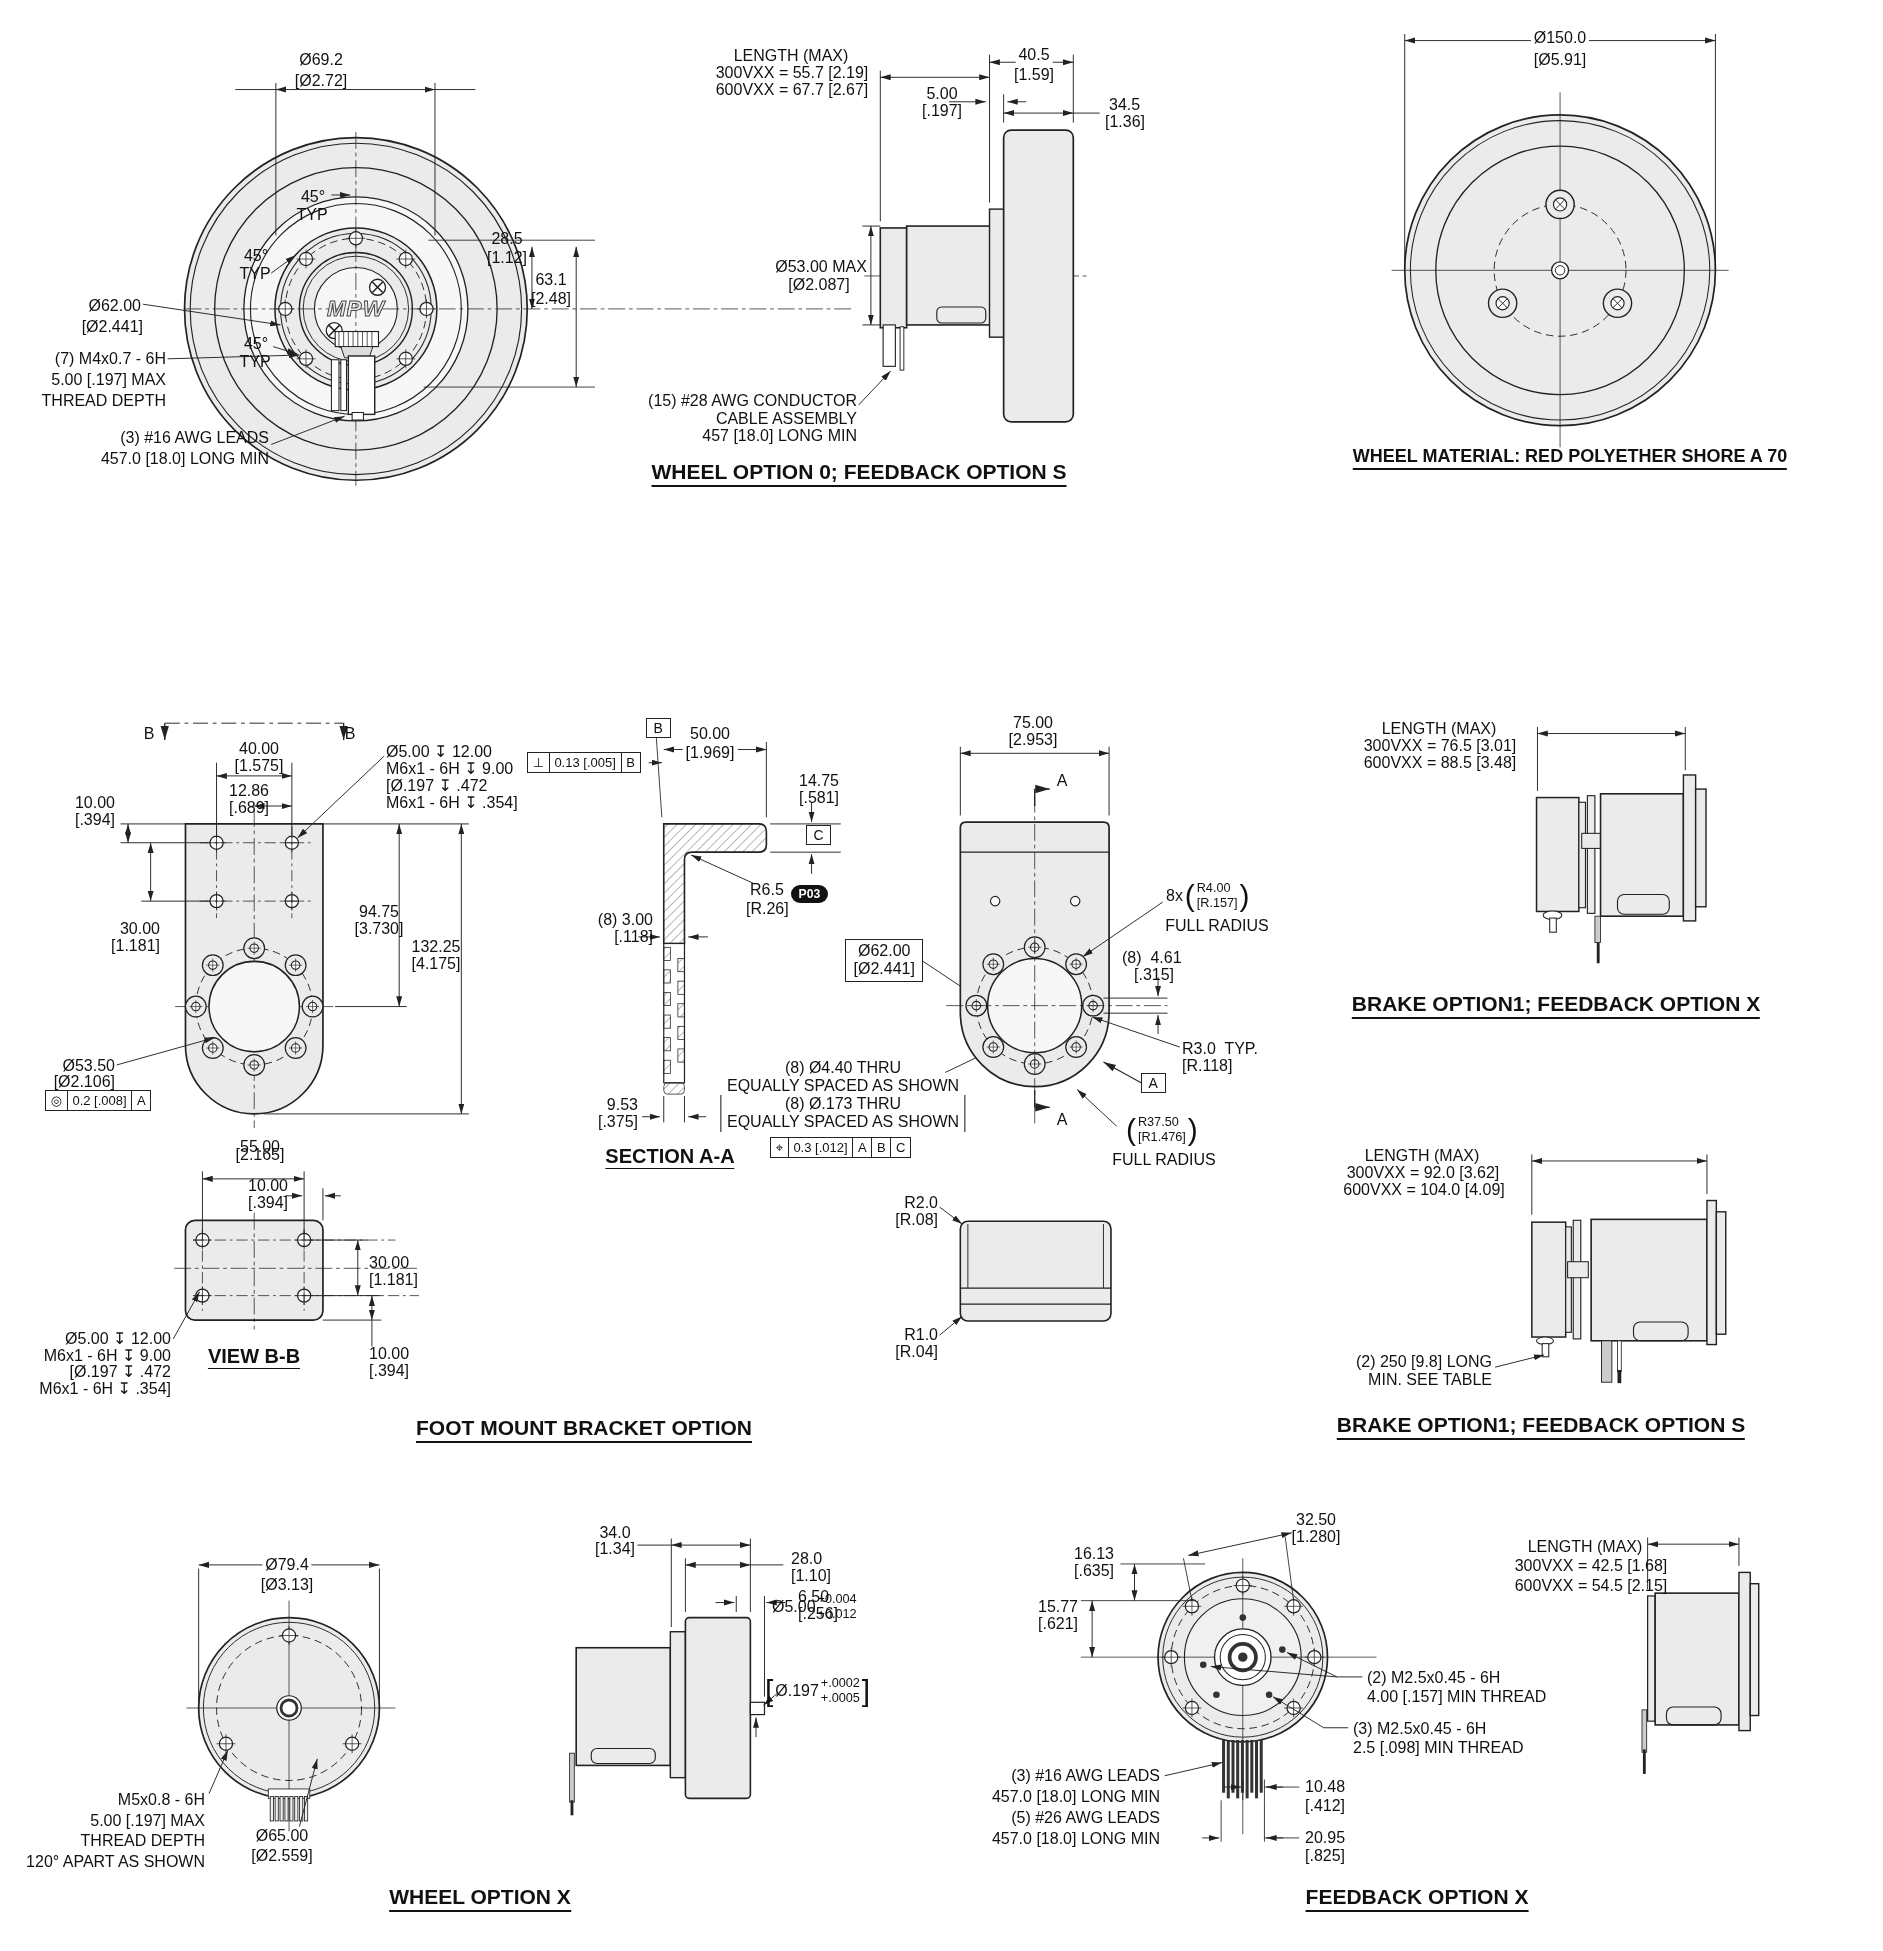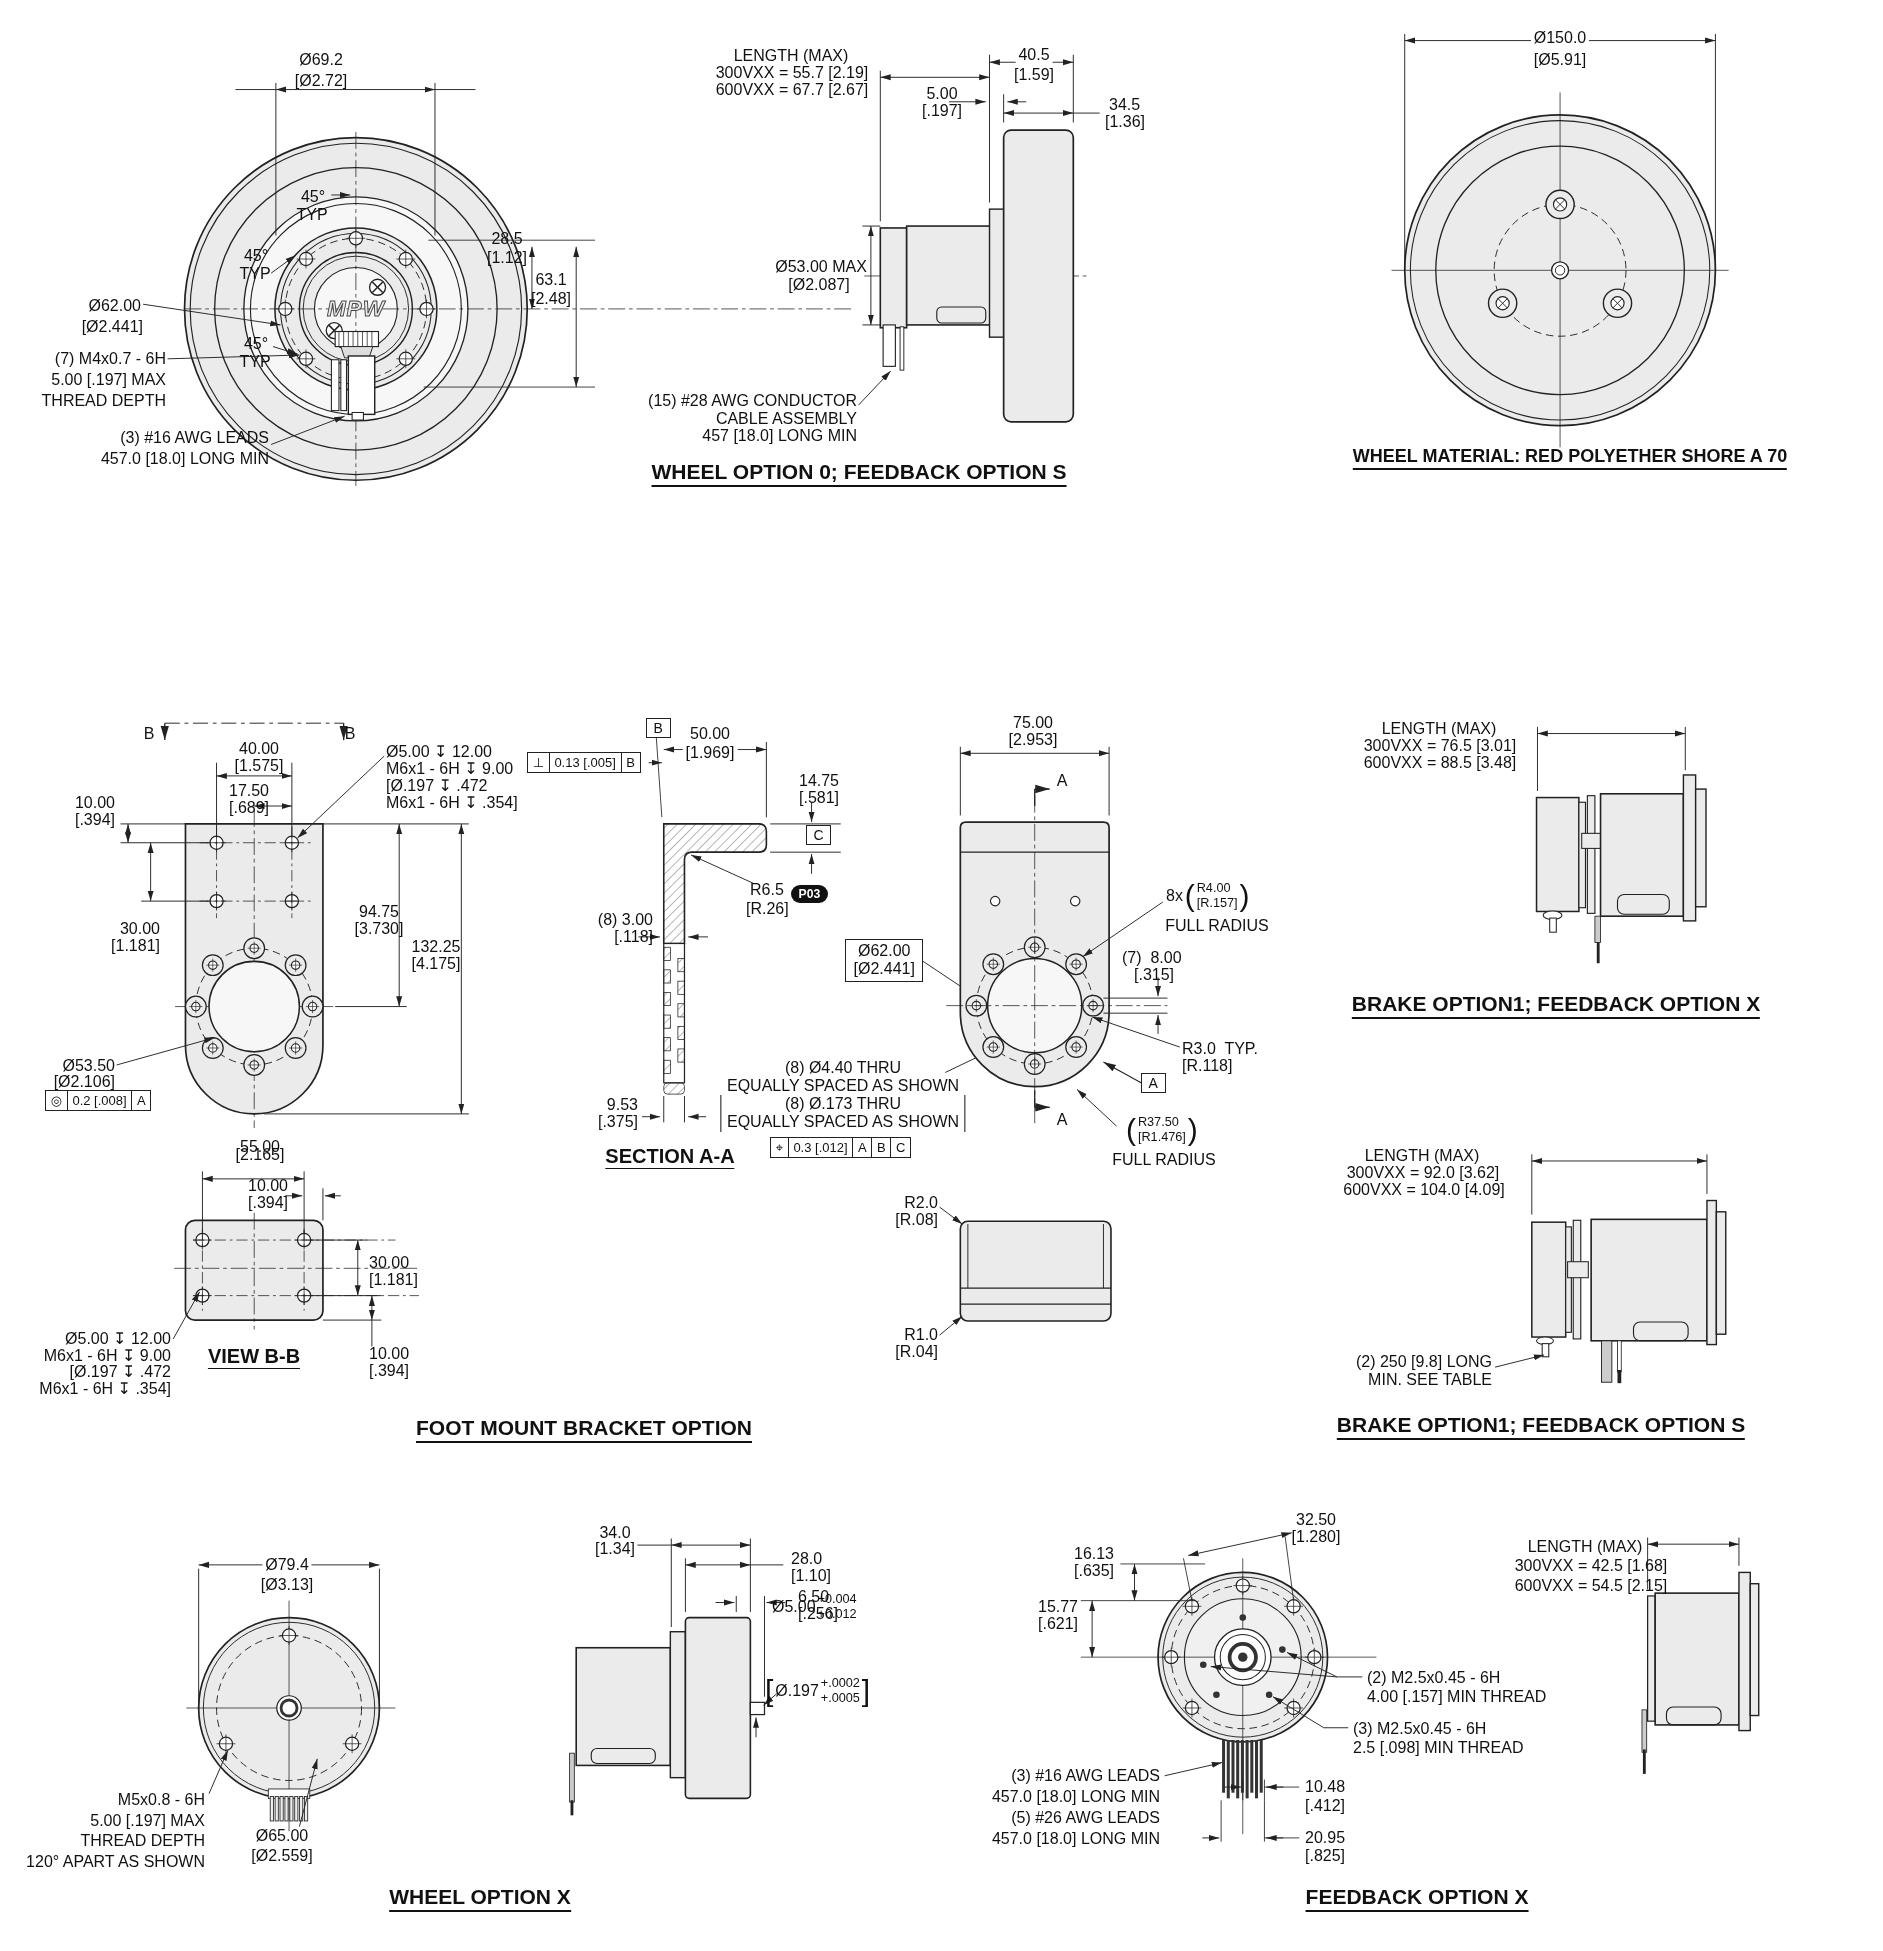--- a/index.html
+++ b/index.html
@@ -514,21 +514,21 @@
 <div class="cap" style="left:859px;top:460px">WHEEL OPTION 0; FEEDBACK OPTION S</div>
 
 <div class="lbl bgw" style="left:1560px;top:29px">Ø150.0</div>
 <div class="lbl" style="left:1560px;top:51px">[Ø5.91]</div>
 <div class="cap cap19" style="left:1570px;top:446px">WHEEL MATERIAL: RED POLYETHER SHORE A 70</div>
 
 <div class="lbl" style="left:149px;top:725px">B</div>
 <div class="lbl" style="left:350px;top:725px">B</div>
 <div class="lbl" style="left:259px;top:740px">40.00</div>
 <div class="lbl" style="left:259px;top:757px">[1.575]</div>
-<div class="lbl" style="left:249px;top:782px">17.50</div>
+<div class="lbl" style="left:249px;top:782px">12.86</div>
 <div class="lbl" style="left:249px;top:799px">[.689]</div>
 <div class="lbl r" style="left:115px;top:794px">10.00</div>
 <div class="lbl r" style="left:115px;top:811px">[.394]</div>
 <div class="lbl r" style="left:160px;top:920px">30.00</div>
 <div class="lbl r" style="left:160px;top:937px">[1.181]</div>
 <div class="lbl l" style="left:386px;top:743px">Ø5.00 ↧ 12.00</div>
 <div class="lbl l" style="left:386px;top:760px">M6x1 - 6H ↧ 9.00</div>
 <div class="lbl l" style="left:386px;top:777px">[Ø.197 ↧ .472</div>
 <div class="lbl l" style="left:386px;top:794px">M6x1 - 6H ↧ .354]</div>
 <div class="lbl" style="left:379px;top:903px">94.75</div>
@@ -601,21 +601,21 @@
 <div class="grp" style="left:1166px;top:881px">
   <span>8x</span>
   <span class="paren">(</span>
   <span class="stack">
     <span>R4.00</span>
     <span>[R.157]</span>
   </span>
   <span class="paren">)</span>
 </div>
 <div class="lbl" style="left:1217px;top:917px">FULL RADIUS</div>
-<div class="lbl l" style="left:1122px;top:949px">(7)  8.00</div>
+<div class="lbl l" style="left:1122px;top:949px">(8)  4.61</div>
 <div class="lbl l" style="left:1134px;top:966px">[.315]</div>
 <div class="lbl l" style="left:1182px;top:1040px">R3.0  TYP.</div>
 <div class="lbl l" style="left:1182px;top:1057px">[R.118]</div>
 <div class="dbox" style="left:1141px;top:1073px">A</div>
 <div class="grp" style="left:1126px;top:1115px">
   <span class="paren">(</span>
   <span class="stack">
     <span>R37.50</span>
     <span>[R1.476]</span>
   </span>

